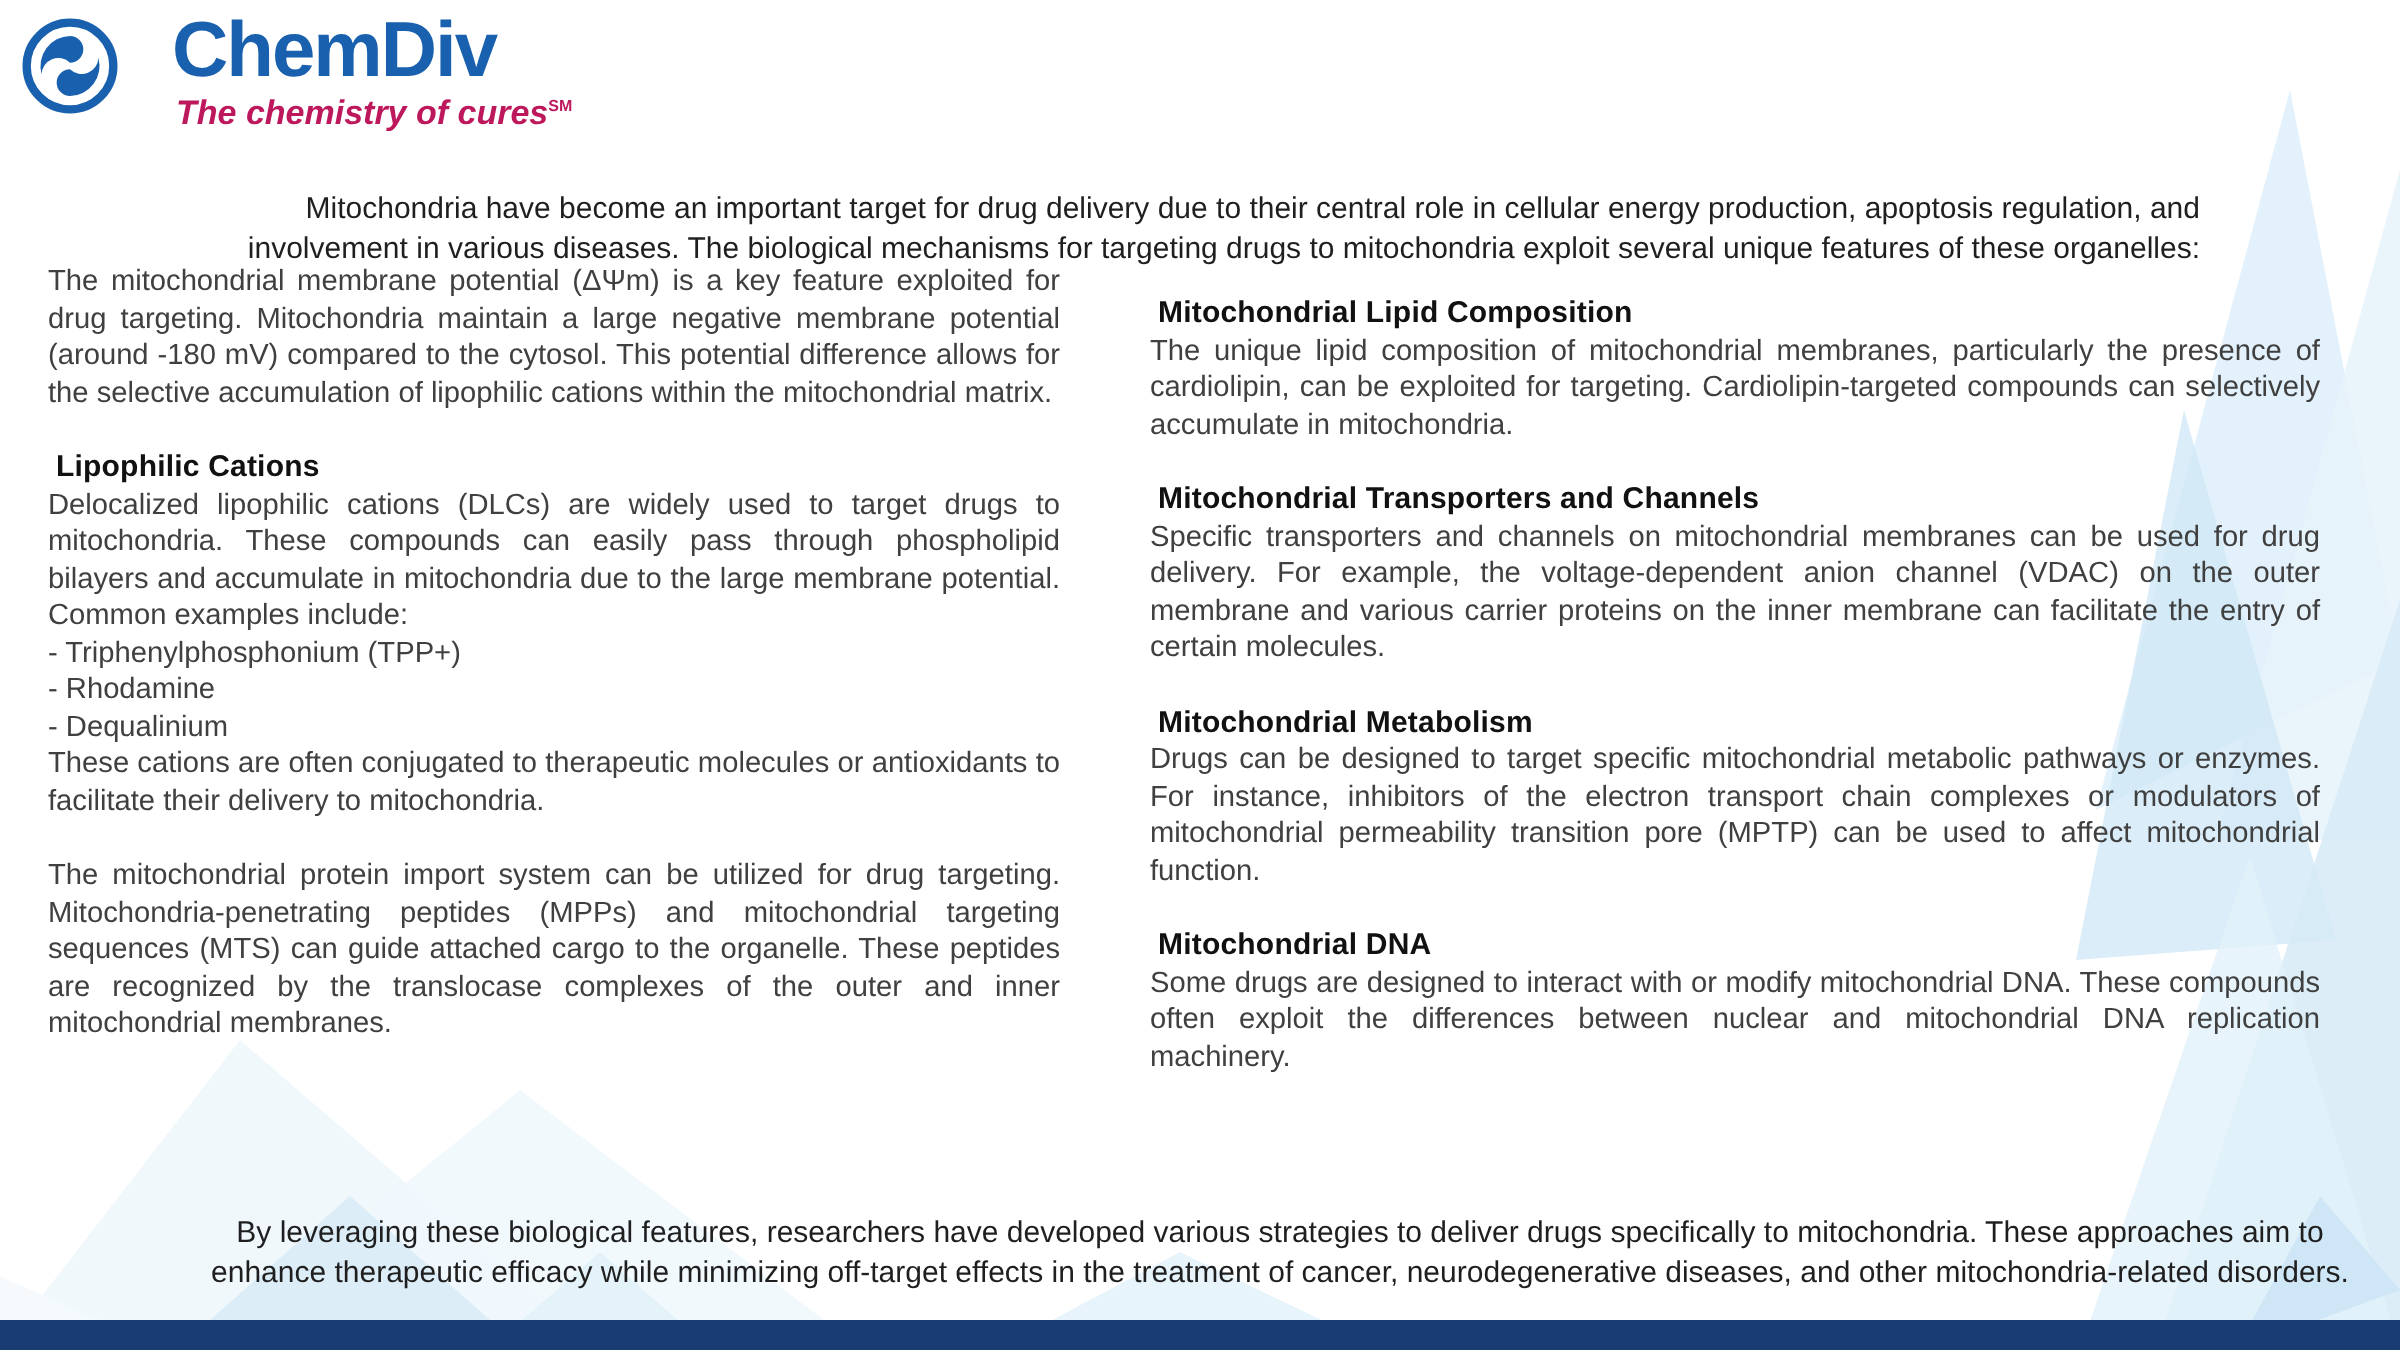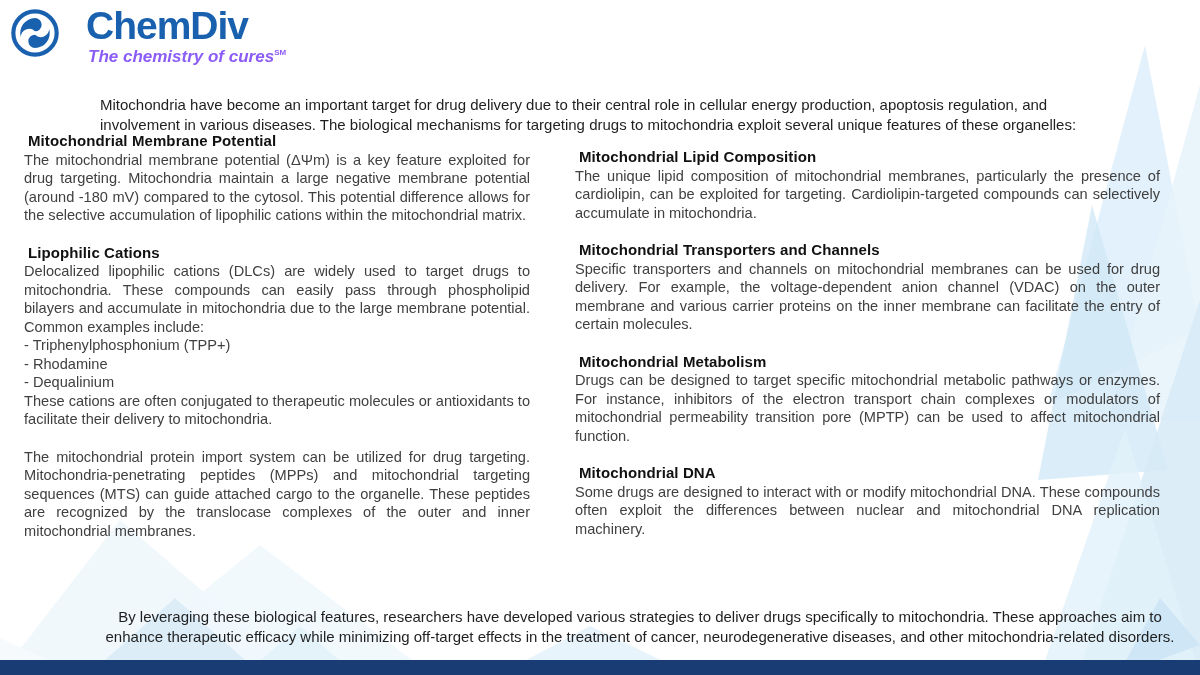--- a/index.html
+++ b/index.html
@@ -13,26 +13,26 @@
   .layer{position:absolute;z-index:2;gap:24px;}
 
   
   .brand{left:10px;top:6px;display:flex;align-items:flex-start;}
   .brand-icon{width:50px;height:50px;margin-top:2px;}
   .brand-text{margin-left:2px;}
   .brand-name{
     font-size:39px;font-weight:bold;color:#1961ae;letter-spacing:-1px;line-height:40px;
   }
   .brand-tagline{
-    font-size:17px;font-weight:bold;font-style:italic;color:#8b5cf6;margin-top:1px;margin-left:2px;
+    font-size:17px;font-weight:bold;font-style:italic;color:#be185d;margin-top:1px;margin-left:2px;
   }
   .brand-tagline sup{font-size:8px;font-style:normal;}
 
   
-  .intro{left:100px;top:80px;width:1000px;text-align:left;font-size:15px;line-height:20px;}
+  .intro{left:100px;top:80px;width:1000px;text-align:right;font-size:15px;line-height:20px;}
   .closing{left:64px;top:592px;width:1072px;text-align:center;font-size:15px;line-height:20px;margin-left:40px;}
 
   
   .col{position:absolute;z-index:2;}
   .col-left{left:24px;top:132px;width:506px;}
   .col-right{left:575px;top:148px;width:585px;}
   .sec{margin:0 0 19px 0;}
   .sec h3{
     margin:0;padding:0 0 0 4px;font-size:15px;font-weight:bold;color:#111;
     line-height:18.5px;letter-spacing:0.1px;
@@ -77,21 +77,20 @@
   <div class="brand-text">
     <div class="brand-name">ChemDiv</div>
     <div class="brand-tagline"><span>The chemistry of cures</span><sup>SM</sup></div>
   </div>
 </div>
 
 <p class="layer intro">Mitochondria have become an important target for drug delivery due to their central role in cellular energy production, apoptosis regulation, and involvement in various diseases. The biological mechanisms for targeting drugs to mitochondria exploit several unique features of these organelles:</p>
 
 <div class="col col-left">
   <section class="sec">
-    <h3>Mitochondrial Membrane Potential</h3>
     <p>The mitochondrial membrane potential (ΔΨm) is a key feature exploited for drug targeting. Mitochondria maintain a large negative membrane potential (around -180 mV) compared to the cytosol. This potential difference allows for the selective accumulation of lipophilic cations within the mitochondrial matrix.</p>
   </section>
   <section class="sec">
     <h3>Lipophilic Cations</h3>
     <p>Delocalized lipophilic cations (DLCs) are widely used to target drugs to mitochondria. These compounds can easily pass through phospholipid bilayers and accumulate in mitochondria due to the large membrane potential. Common examples include:
 - Triphenylphosphonium (TPP+)
 - Rhodamine
 - Dequalinium
 These cations are often conjugated to therapeutic molecules or antioxidants to facilitate their delivery to mitochondria.</p>
   </section>

